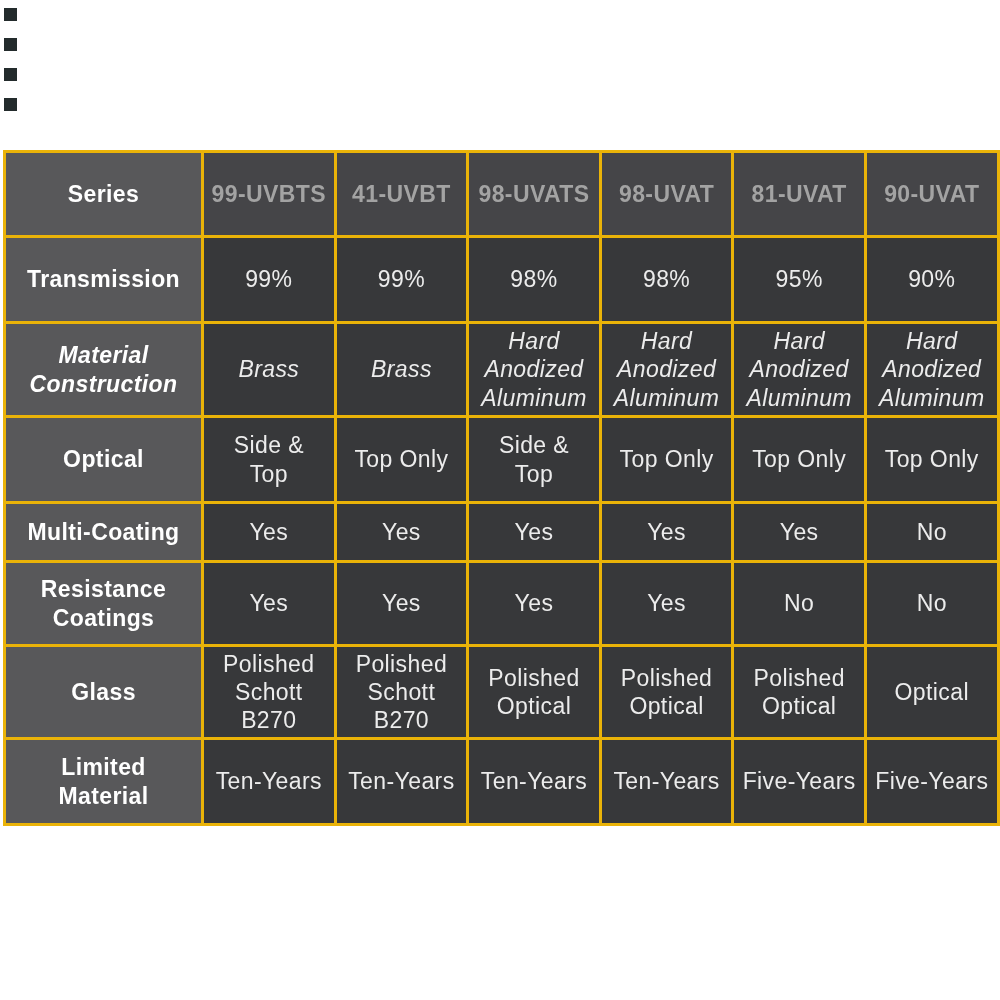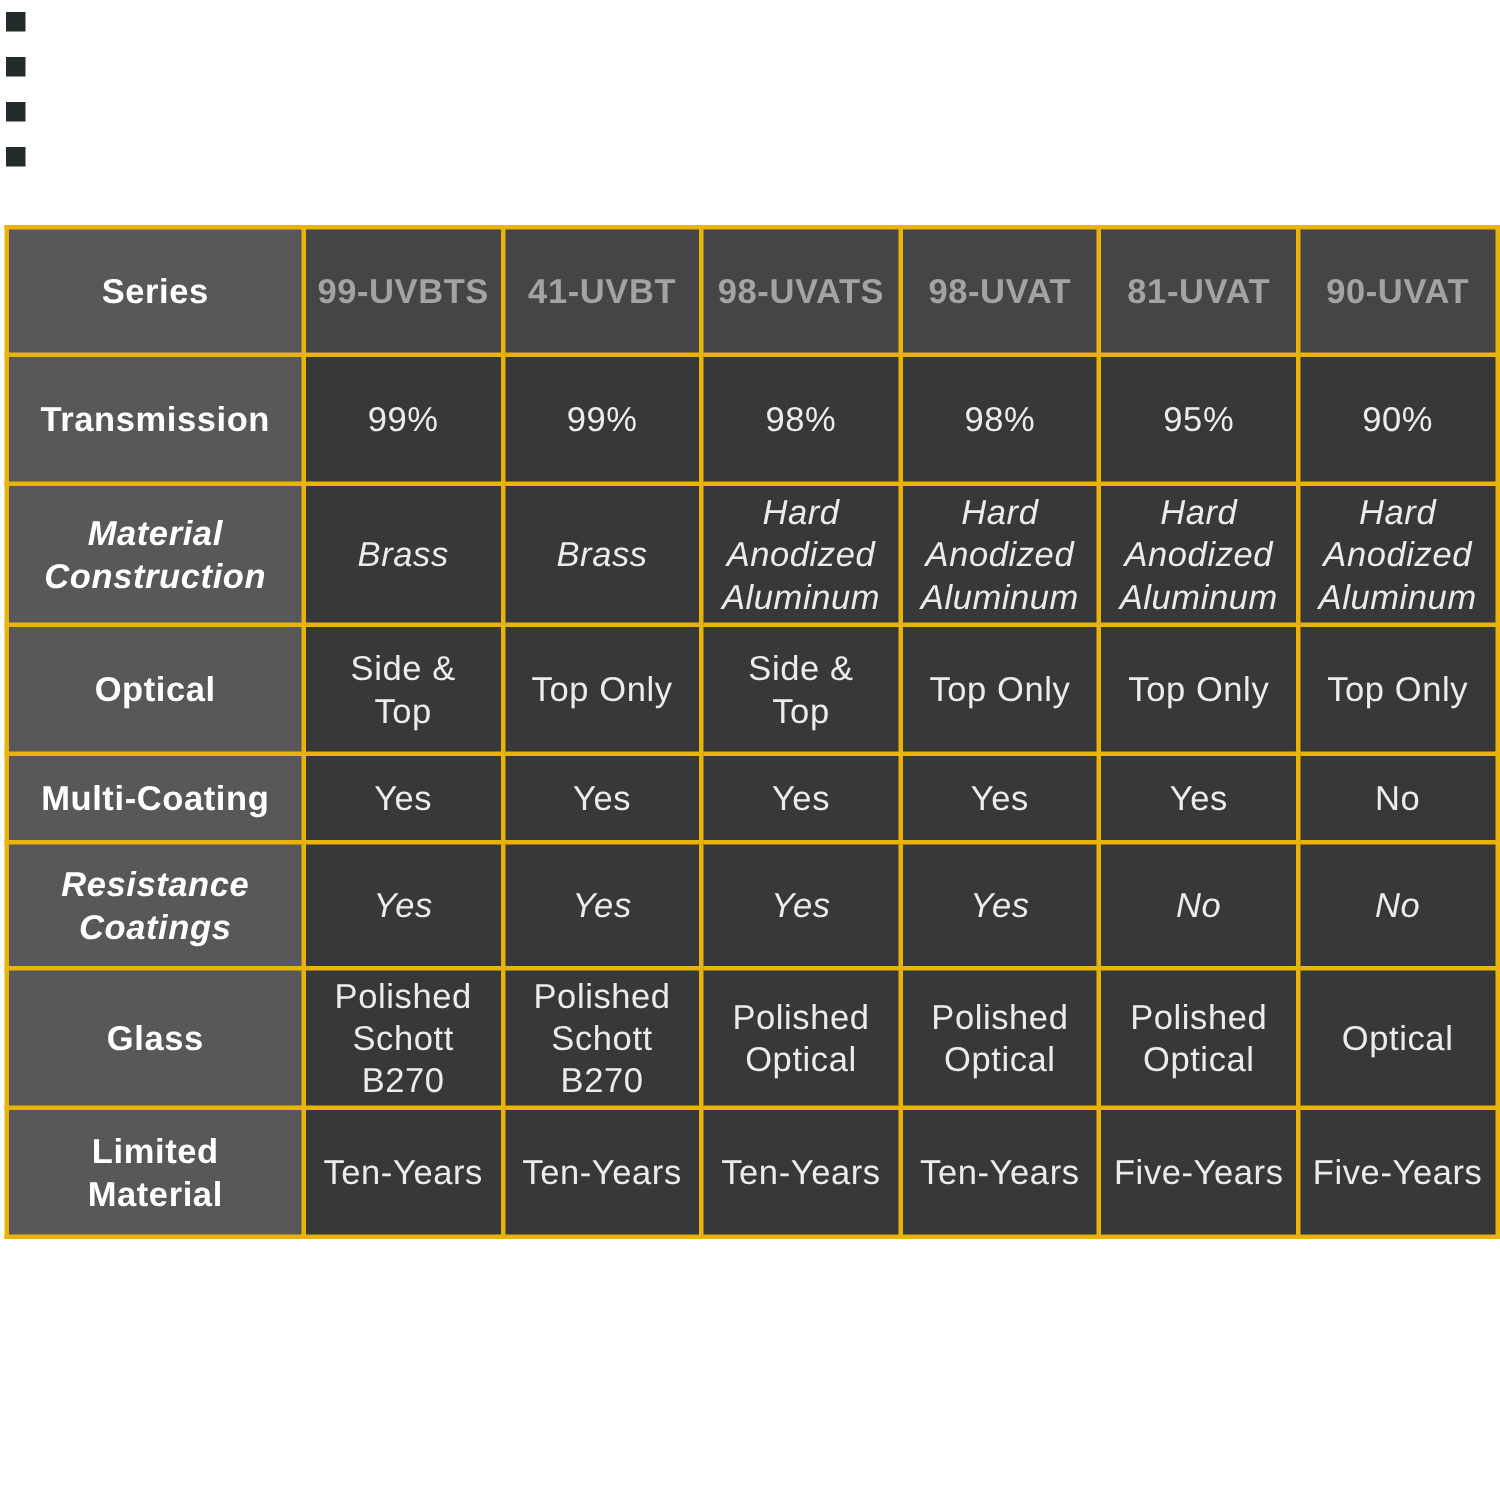--- a/index.html
+++ b/index.html
@@ -49,21 +49,21 @@
   .value-cell {
     background: #37383a;
     color: #ececec;
     font-weight: 400;
     margin-left: 31px;
   }
   tr.h85 { height: 85px; }
   tr.h86 { height: 86px; }
   tr.h94 { height: 94px; font-style: italic; }
   tr.h83 { height: 59px; }
-  tr.h84 { height: 84px; font-style: italic; }
+  tr.h84 { height: 84px; }
   tr.h93 { height: 93px; }
 </style>
 </head>
 <body>
 
 <div class="thumb-rail">
   <div class="thumb"></div>
   <div class="thumb"></div>
   <div class="thumb"></div>
   <div class="thumb"></div>

